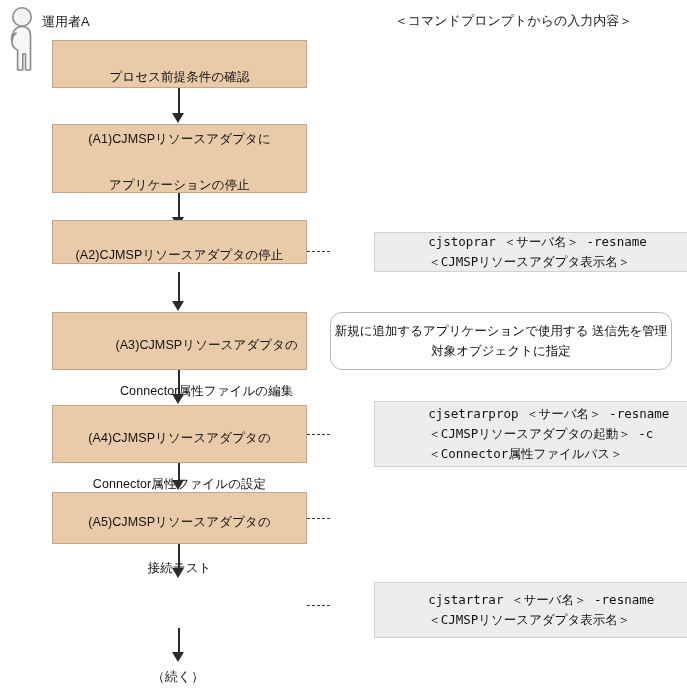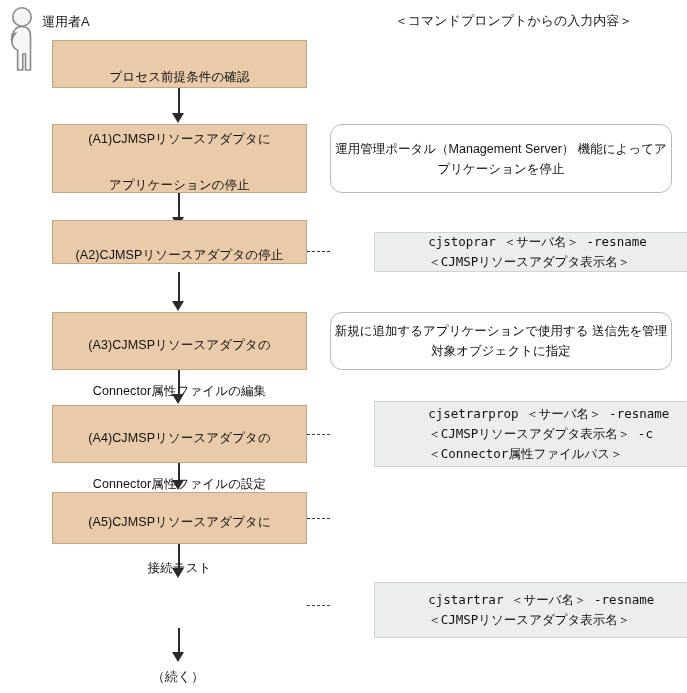--- a/index.html
+++ b/index.html
@@ -167,43 +167,37 @@
   <div class="vline" style="top:88px;height:26px;"></div>
   <div class="arrowhead" style="top:113px;"></div>
 
   <div class="proc" style="top:124px;height:69px;">
     <span>
       <span>(A1)CJMSPリソースアダプタに</span>
       <span>アプリケーションの停止</span>
       <span>関連づいているすべての</span>
     </span>
   </div>
-  <div class="note" style="top:124px;height:69px;">
-    <span>
-      <span>運用管理ポータル（Management Server）</span>
-      <span>機能によってアプリケーションを停止</span>
-    </span>
-  </div>
   <div class="vline" style="top:193px;height:25px;"></div>
   <div class="arrowhead" style="top:217px;"></div>
 
   <div class="proc" style="top:220px;height:44px;">
     <span>(A2)CJMSPリソースアダプタの停止</span>
   </div>
   <div class="dashline" style="top:251px;"></div>
   <div class="cmd" style="top:232px;height:40px;">
     <span class="cmdtext">
       <span>cjstoprar ＜サーバ名＞ -resname</span>
       <span>＜CJMSPリソースアダプタ表示名＞</span>
     </span>
   </div>
   <div class="vline" style="top:272px;height:29px;"></div>
   <div class="arrowhead" style="top:301px;"></div>
 
-  <div class="proc" style="top:312px;height:58px;">
+  <div class="proc" style="top:312px;height:58px;justify-content:flex-end;">
     <span>
       <span>(A3)CJMSPリソースアダプタの</span>
       <span>Connector属性ファイルの編集</span>
     </span>
   </div>
   <div class="note" style="top:312px;height:58px;">
     <span>
       <span>新規に追加するアプリケーションで使用する</span>
       <span>送信先を管理対象オブジェクトに指定</span>
     </span>
@@ -214,30 +208,30 @@
   <div class="proc" style="top:405px;height:58px;">
     <span>
       <span>(A4)CJMSPリソースアダプタの</span>
       <span>Connector属性ファイルの設定</span>
     </span>
   </div>
   <div class="dashline" style="top:434px;"></div>
   <div class="cmd" style="top:401px;height:66px;">
     <span class="cmdtext">
       <span>cjsetrarprop ＜サーバ名＞ -resname</span>
-      <span>＜CJMSPリソースアダプタ表示名＞ -c</span>
+      <span>＜CJMSPリソースアダプタの起動＞ -c</span>
       <span>＜Connector属性ファイルパス＞</span>
     </span>
   </div>
   <div class="vline" style="top:463px;height:18px;"></div>
   <div class="arrowhead" style="top:480px;"></div>
 
   <div class="proc" style="top:492px;height:52px;">
     <span>
-      <span>(A5)CJMSPリソースアダプタに</span>
+      <span>(A5)CJMSPリソースアダプタの</span>
       <span>接続テスト</span>
     </span>
   </div>
   <div class="dashline" style="top:518px;"></div>
   <div class="vline" style="top:544px;height:24px;"></div>
   <div class="arrowhead" style="top:568px;"></div>
 
   <div class="dashline" style="top:605px;"></div>
   <div class="cmd" style="top:582px;height:56px;">
     <span class="cmdtext">

